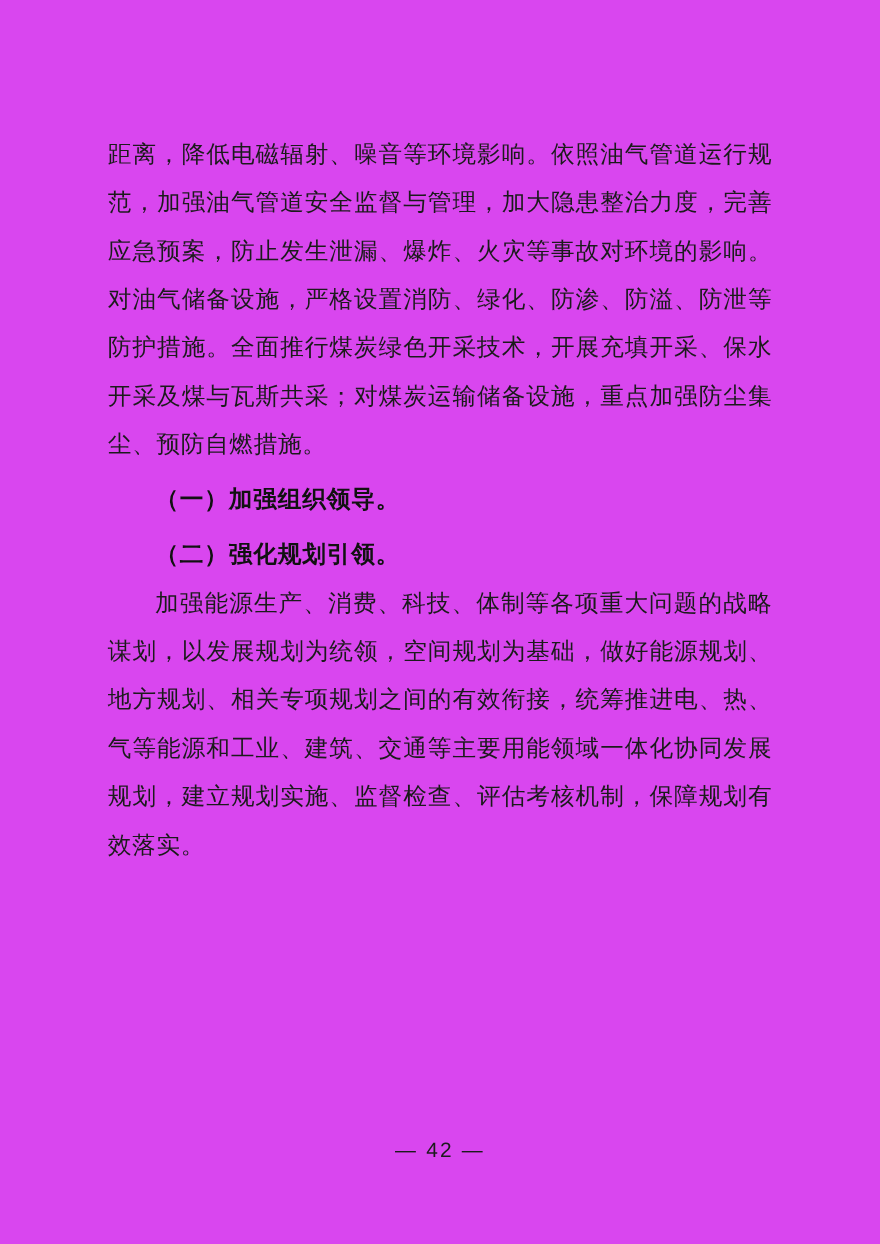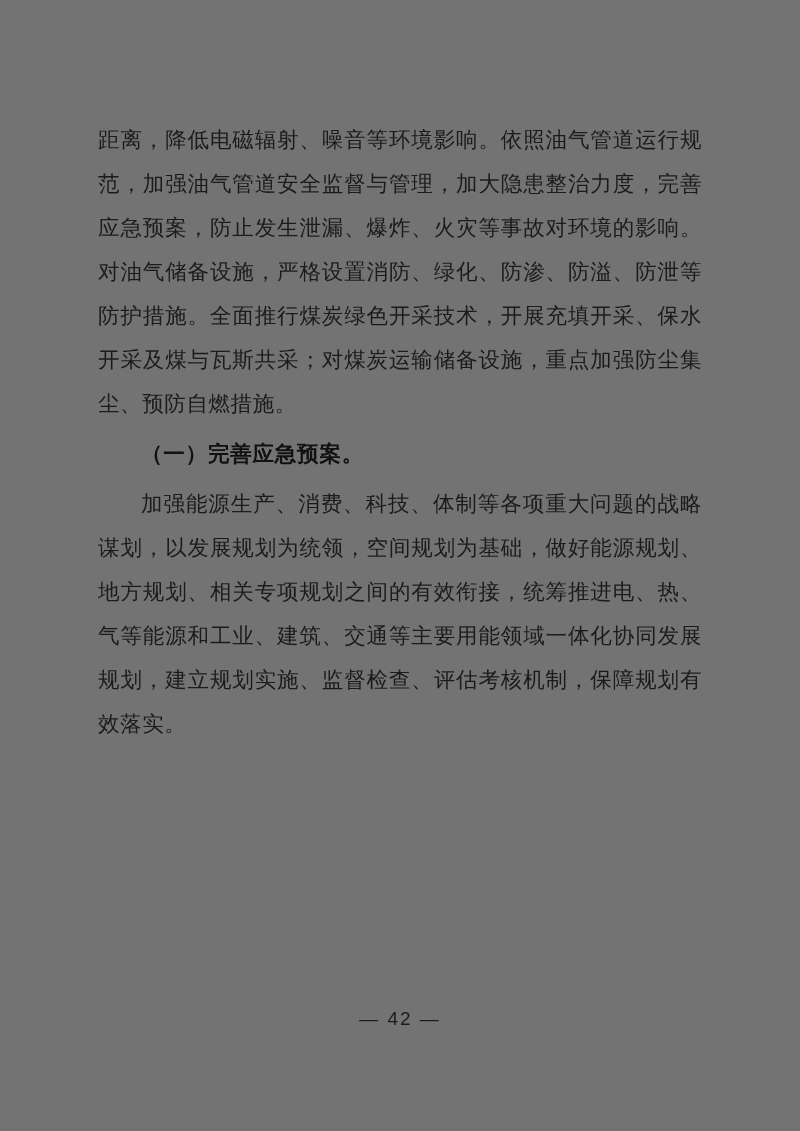--- a/index.html
+++ b/index.html
@@ -7,21 +7,21 @@
     padding: 0;
     background: #ffffff;
   }
   body {
     font-family: "Liberation Serif", "DejaVu Serif", serif;
   }
   .page {
     position: relative;
     width: 800px;
     height: 1131px;
-    background: #737373;
+    background: #d946ef;
     box-sizing: border-box;
     overflow: hidden;
   }
   .content {
     position: absolute;
     left: 98px;
     top: 118px;
     width: 604px;
   }
   .para {
@@ -55,21 +55,21 @@
     letter-spacing: 0.8px;
     text-indent: 43px;
     margin: 0;
     font-family: "Liberation Sans", "DejaVu Sans", sans-serif;
   }
   .gap-sm { height: 6px; }
   .footer {
     position: absolute;
     left: 0;
     right: 0;
-    top: 1008px;
+    top: 1036px;
     text-align: center;
   }
   .page-number {
     display: inline-block;
     font-size: 19px;
     color: #1b1b1b;
     letter-spacing: 2px;
     font-family: "Liberation Sans", "DejaVu Sans", sans-serif;
   }
 </style>
@@ -78,25 +78,26 @@
 
 <div class="page">
 
   <div class="content">
 
     <p class="para">距离，降低电磁辐射、噪音等环境影响。依照油气管道运行规范，加强油气管道安全监督与管理，加大隐患整治力度，完善应急预案，防止发生泄漏、爆炸、火灾等事故对环境的影响。对油气储备设施，严格设置消防、绿化、防渗、防溢、防泄等防护措施。全面推行煤炭绿色开采技术，开展充填开采、保水开采及煤与瓦斯共采；对煤炭运输储备设施，重点加强防尘集尘、预防自燃措施。</p>
 
     <div class="gap-sm"></div>
 
 
-    <p class="subheading">（一）完善应急预案。</p>
+    <p class="subheading">（一）加强组织领导。</p>
 
 
     <div class="gap-sm"></div>
 
+    <p class="subheading">（二）强化规划引领。</p>
 
     <p class="para indent">加强能源生产、消费、科技、体制等各项重大问题的战略谋划，以发展规划为统领，空间规划为基础，做好能源规划、地方规划、相关专项规划之间的有效衔接，统筹推进电、热、气等能源和工业、建筑、交通等主要用能领域一体化协同发展规划，建立规划实施、监督检查、评估考核机制，保障规划有效落实。</p>
 
   </div>
 
   <div class="footer">
     <span class="page-number">— 42 —</span>
   </div>
 
 </div>

